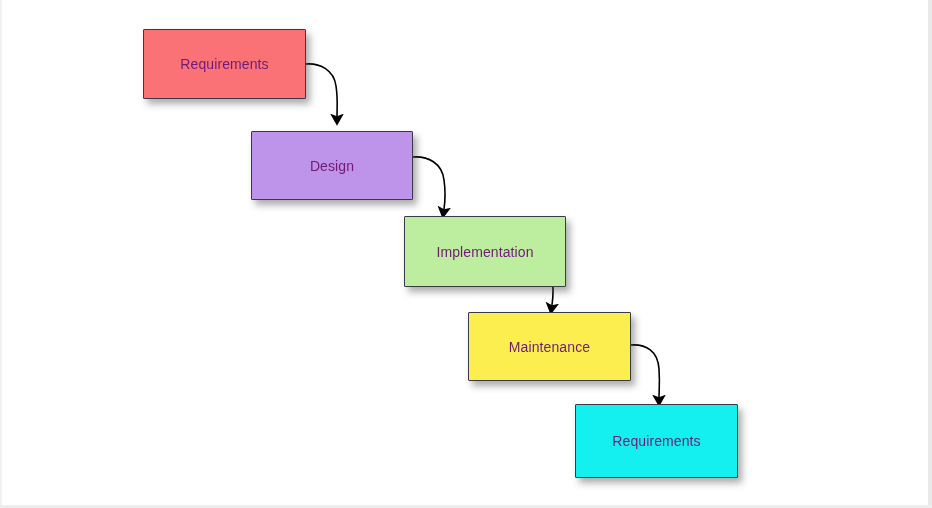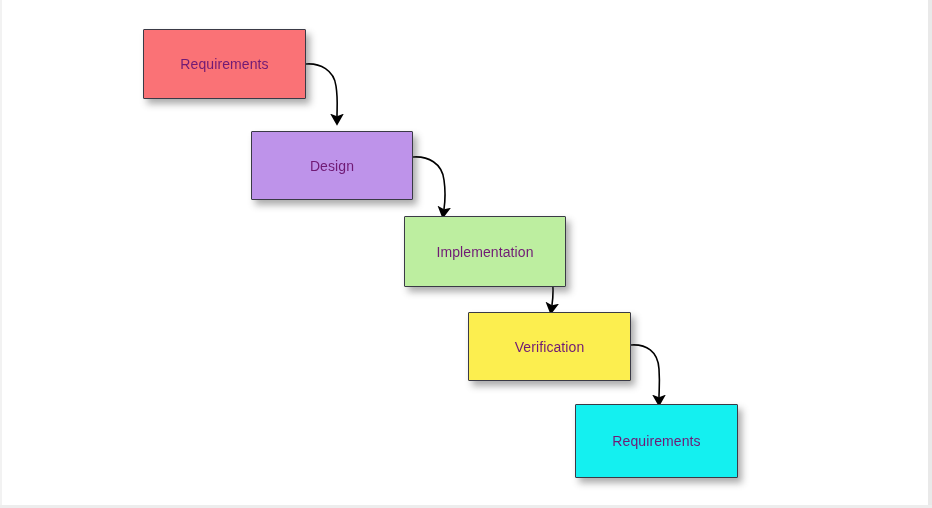--- a/index.html
+++ b/index.html
@@ -107,20 +107,20 @@
 
   <div class="stage-box" id="box-1" style="left: 251px; top: 123px; width: 162px; height: 69px; background: rgb(190, 147, 234); border-color: rgb(58, 58, 70); margin-top: 8px;">
     <span class="stage-label">Design</span>
   </div>
 
   <div class="stage-box" id="box-2" style="left: 360px; top: 216px; width: 162px; height: 71px; background: rgb(189, 238, 160); border-color: rgb(58, 58, 70); margin-left: 44px;">
     <span class="stage-label">Implementation</span>
   </div>
 
   <div class="stage-box" id="box-3" style="left: 468px; top: 312px; width: 163px; height: 69px; background: rgb(252, 238, 79); border-color: rgb(58, 58, 70);">
-    <span class="stage-label">Verification</span>
+    <span class="stage-label">Maintenance</span>
   </div>
 
   <div class="stage-box" id="box-4" style="left: 575px; top: 404px; width: 163px; height: 74px; background: rgb(20, 240, 240); border-color: rgb(58, 58, 70);">
     <span class="stage-label">Requirements</span>
   </div>
 
 </div>
 
 </body></html>

